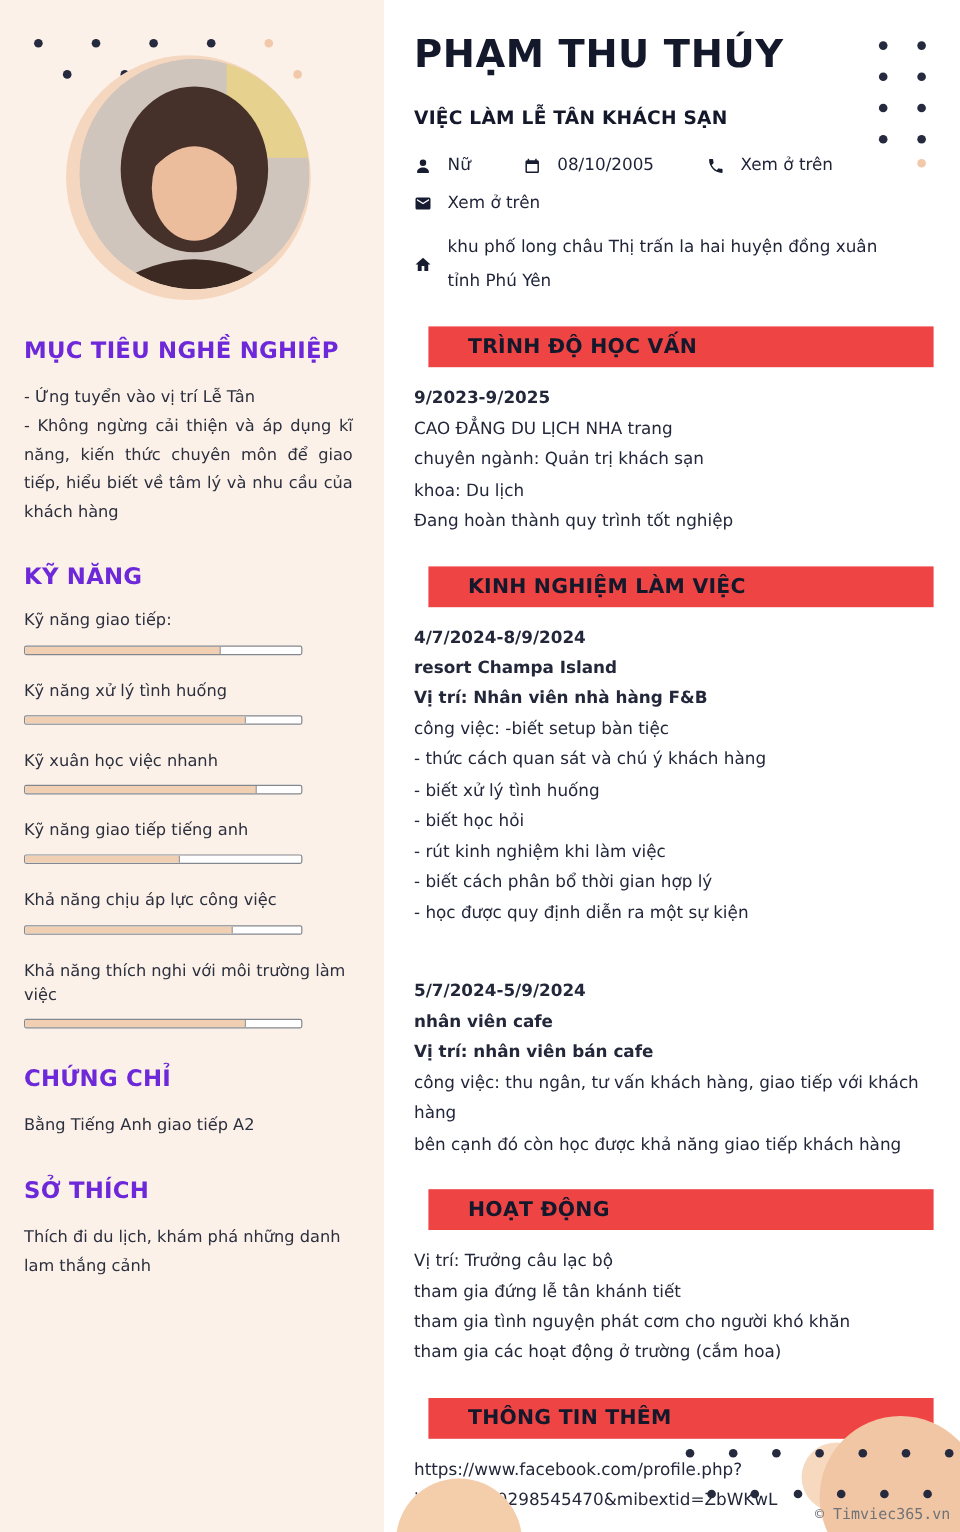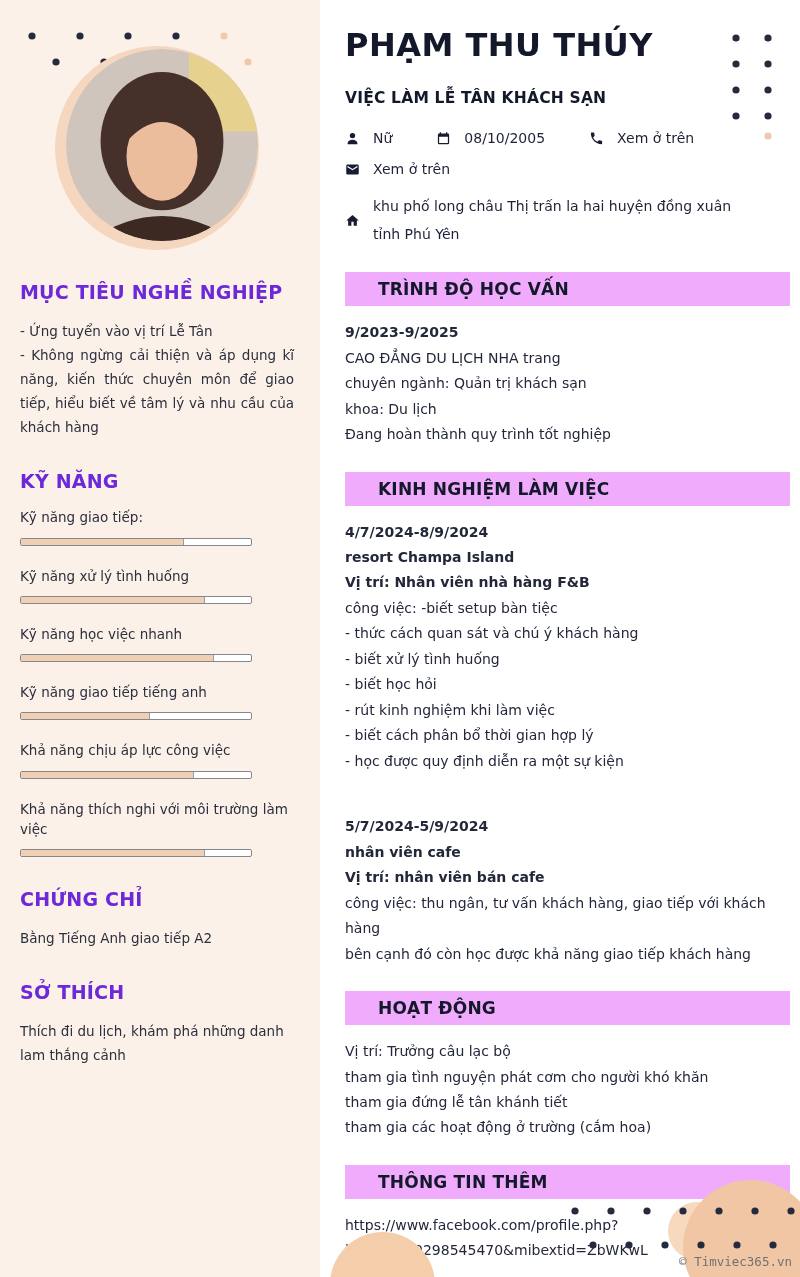--- a/index.html
+++ b/index.html
@@ -26,21 +26,21 @@
   .main { position:absolute; left:320px; top:0; width:480px; height:1107px; padding:28px 10px 0 25px; }
   .dots-tr { position:absolute; right:18px; top:30px; }
   h1.name { font-size:32px; color:#14182b; letter-spacing:.5px; line-height:1.1; }
   .job-title { font-size:15.5px; font-weight:bold; color:#14182b; margin-top:26px; letter-spacing:.2px; }
   .info { margin-top:23px; }
   .info-row { display:flex; align-items:flex-start; margin-bottom:15px; font-size:14px; color:#1e2236; }
   .info-item { display:flex; align-items:center; margin-right:44px; }
   .icon { width:15px; height:15px; margin-right:13px; fill:#181c30; flex:none; margin-top:1px; }
   .addr-text { max-width:412px; line-height:2.0; }
 
-  .section-header { background:#f0abfc; padding:7px 0 7px 33px; font-size:17px; font-weight:bold; color:#14182b; margin:24px 0 14px; letter-spacing:.2px; }
+  .section-header { background:#ef4444; padding:7px 0 7px 33px; font-size:17px; font-weight:bold; color:#14182b; margin:24px 12px 14px; letter-spacing:.2px; }
   .line { font-size:14px; line-height:1.82; color:#23273a; }
   .bold { font-weight:bold; }
   .job2 { margin-top:40px; }
 
   
   .circle-big { position:absolute; width:135px; height:135px; right:-18px; bottom:-38px; border-radius:50%; background:#f1c6a4; }
   .circle-med { position:absolute; width:58px; height:58px; left:668px; top:1202px; border-radius:50%; background:#f6d9bf; }
   .circle-bl { position:absolute; width:105px; height:105px; left:330px; top:1232px; border-radius:50%; background:#f4cdab; }
   .dots-br { position:absolute; left:565px; top:1202px; }
   .watermark { position:absolute; right:8px; bottom:8px; font-family:"DejaVu Sans Mono","Liberation Mono",monospace; font-size:12.5px; color:#6f7277; }
@@ -100,21 +100,21 @@
           <div class="skill-fill" style="width: 71%;"></div>
         </div>
     </div>
     <div class="skill">
       <div class="skill-label">Kỹ năng xử lý tình huống</div>
       <div class="skill-bar">
           <div class="skill-fill" style="width: 80%;"></div>
         </div>
     </div>
     <div class="skill">
-      <div class="skill-label">Kỹ năng học việc nhanh</div>
+      <div class="skill-label">Kỹ xuân học việc nhanh</div>
       <div class="skill-bar">
           <div class="skill-fill" style="width: 84%;"></div>
         </div>
     </div>
     <div class="skill">
       <div class="skill-label">Kỹ năng giao tiếp tiếng anh</div>
       <div class="skill-bar">
           <div class="skill-fill" style="width: 56%;"></div>
         </div>
     </div>
@@ -208,22 +208,22 @@
       <p class="line bold">5/7/2024-5/9/2024</p>
       <p class="line bold">nhân viên cafe</p>
       <p class="line bold">Vị trí: nhân viên bán cafe</p>
       <p class="line">công việc: thu ngân, tư vấn khách hàng, giao tiếp với khách hàng</p>
       <p class="line">bên cạnh đó còn học được khả năng giao tiếp khách hàng</p>
     </div>
 
     <div class="section-header">HOẠT ĐỘNG</div>
     <div>
       <p class="line">Vị trí: Trưởng câu lạc bộ</p>
+      <p class="line">tham gia đứng lễ tân khánh tiết</p>
       <p class="line">tham gia tình nguyện phát cơm cho người khó khăn</p>
-      <p class="line">tham gia đứng lễ tân khánh tiết</p>
       <p class="line">tham gia các hoạt động ở trường (cắm hoa)</p>
     </div>
 
     <div class="section-header">THÔNG TIN THÊM</div>
     <div>
       <p class="line">https://www.facebook.com/profile.php?</p>
       <p class="line">id=100050298545470&amp;mibextid=ZbWKwL</p>
     </div>
   </main>
 

